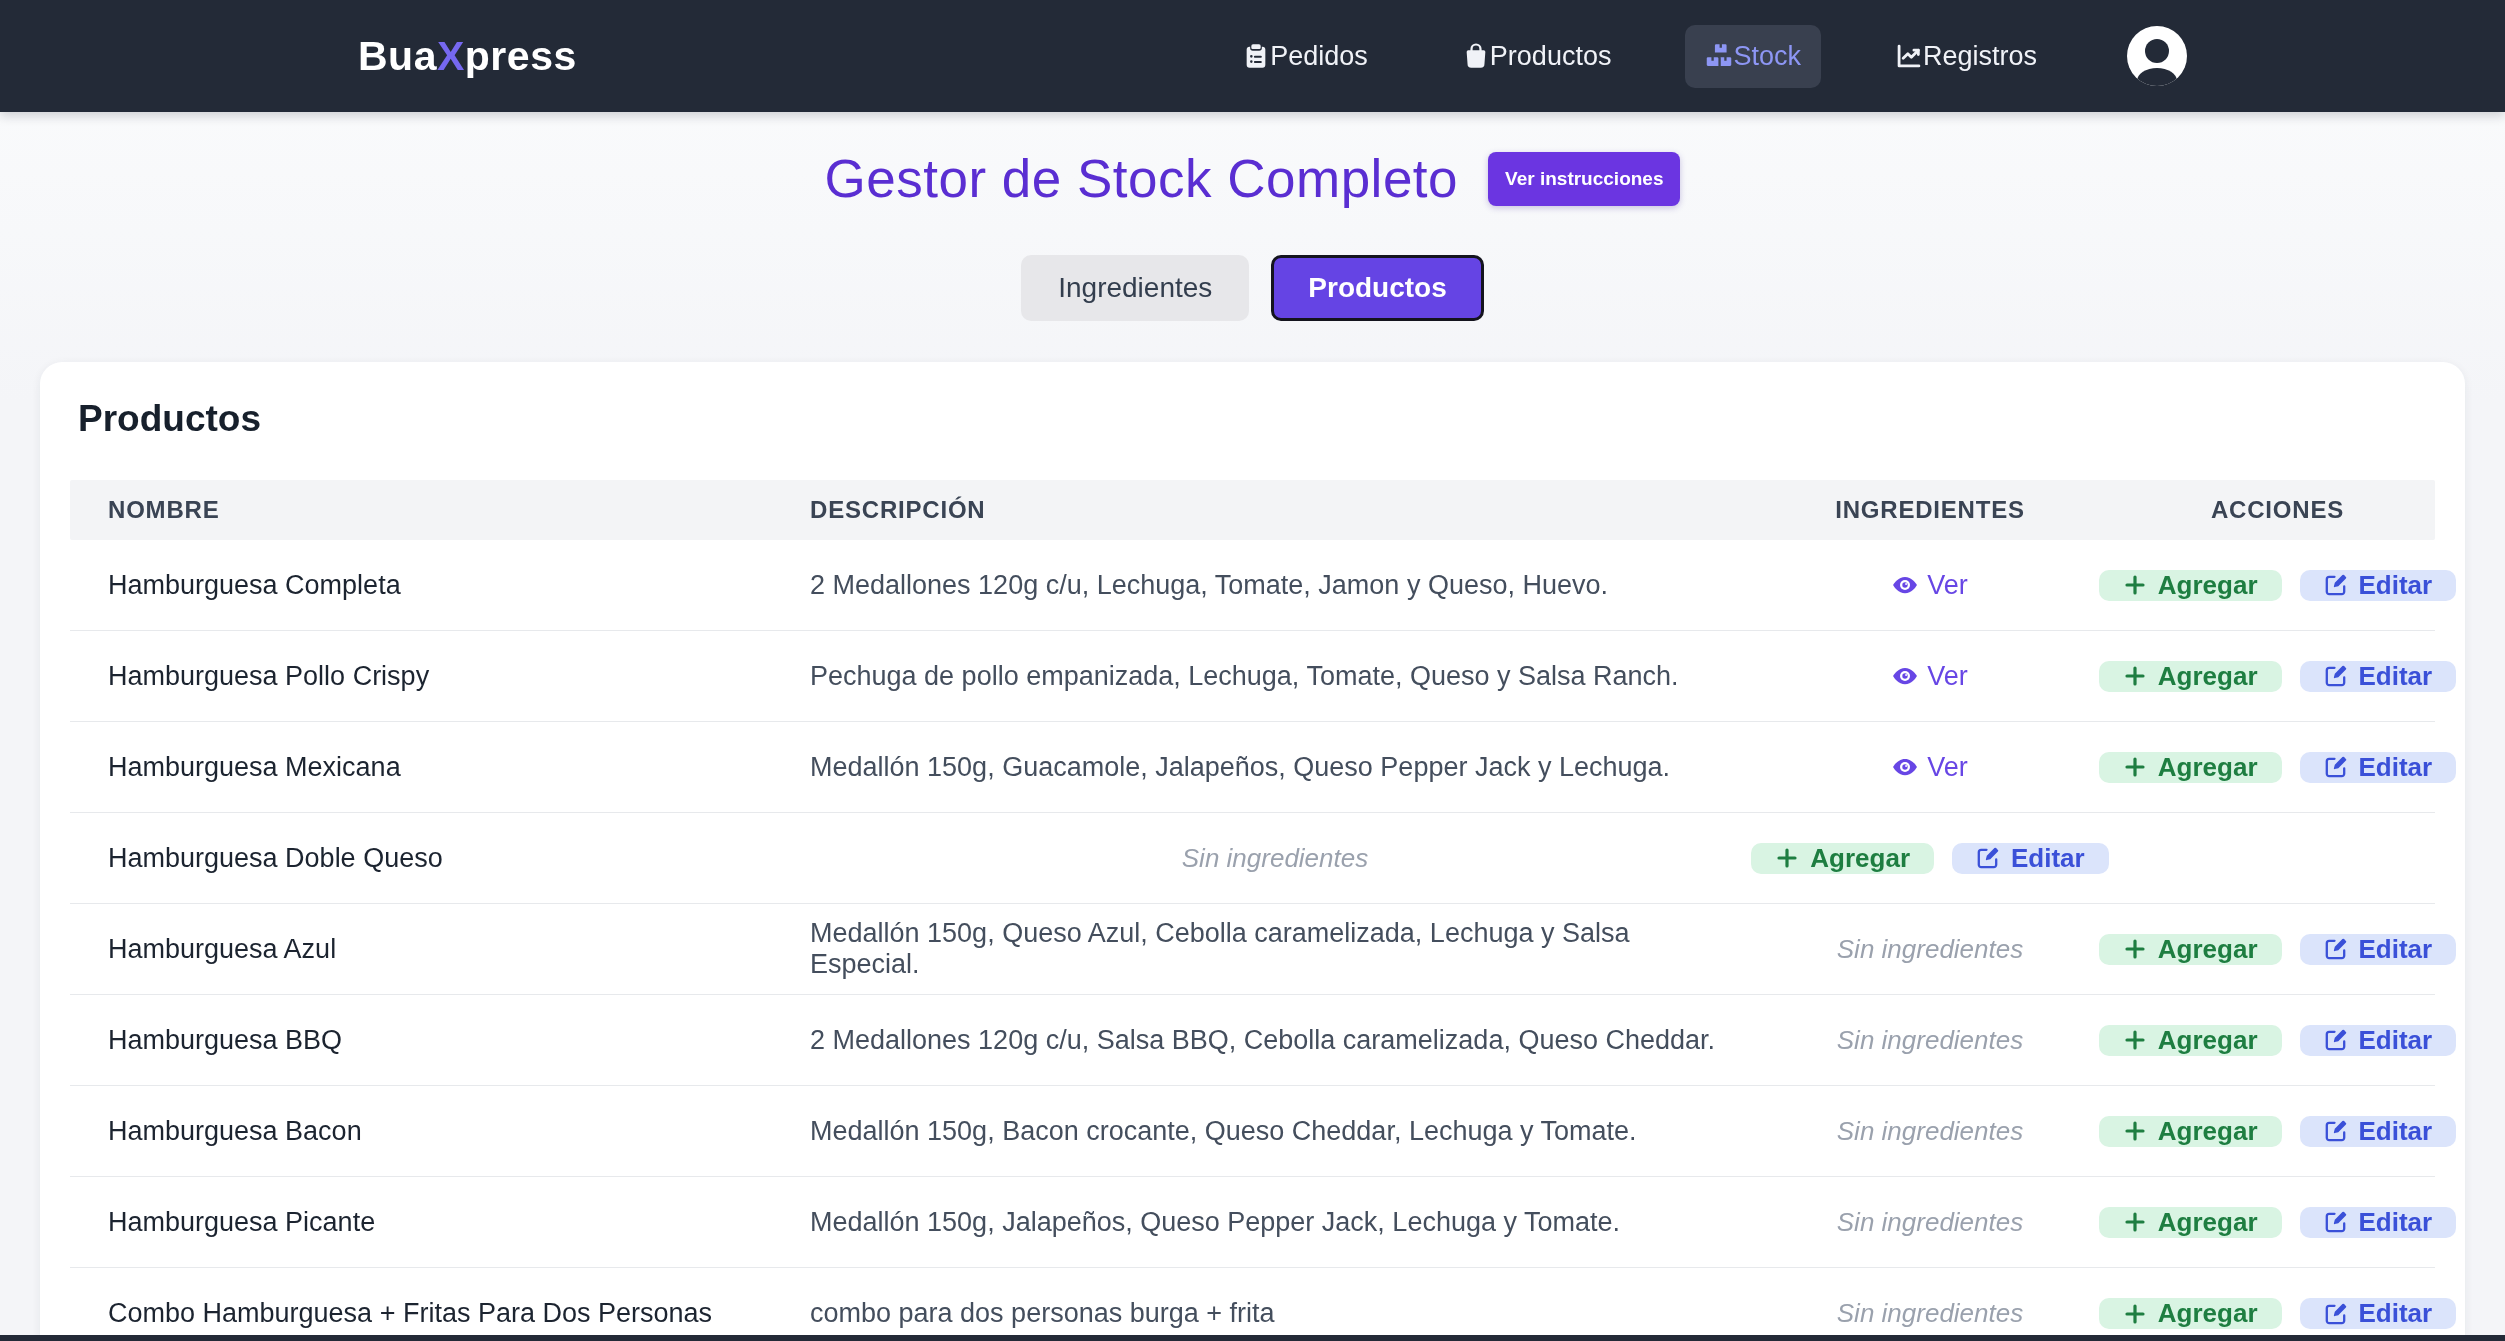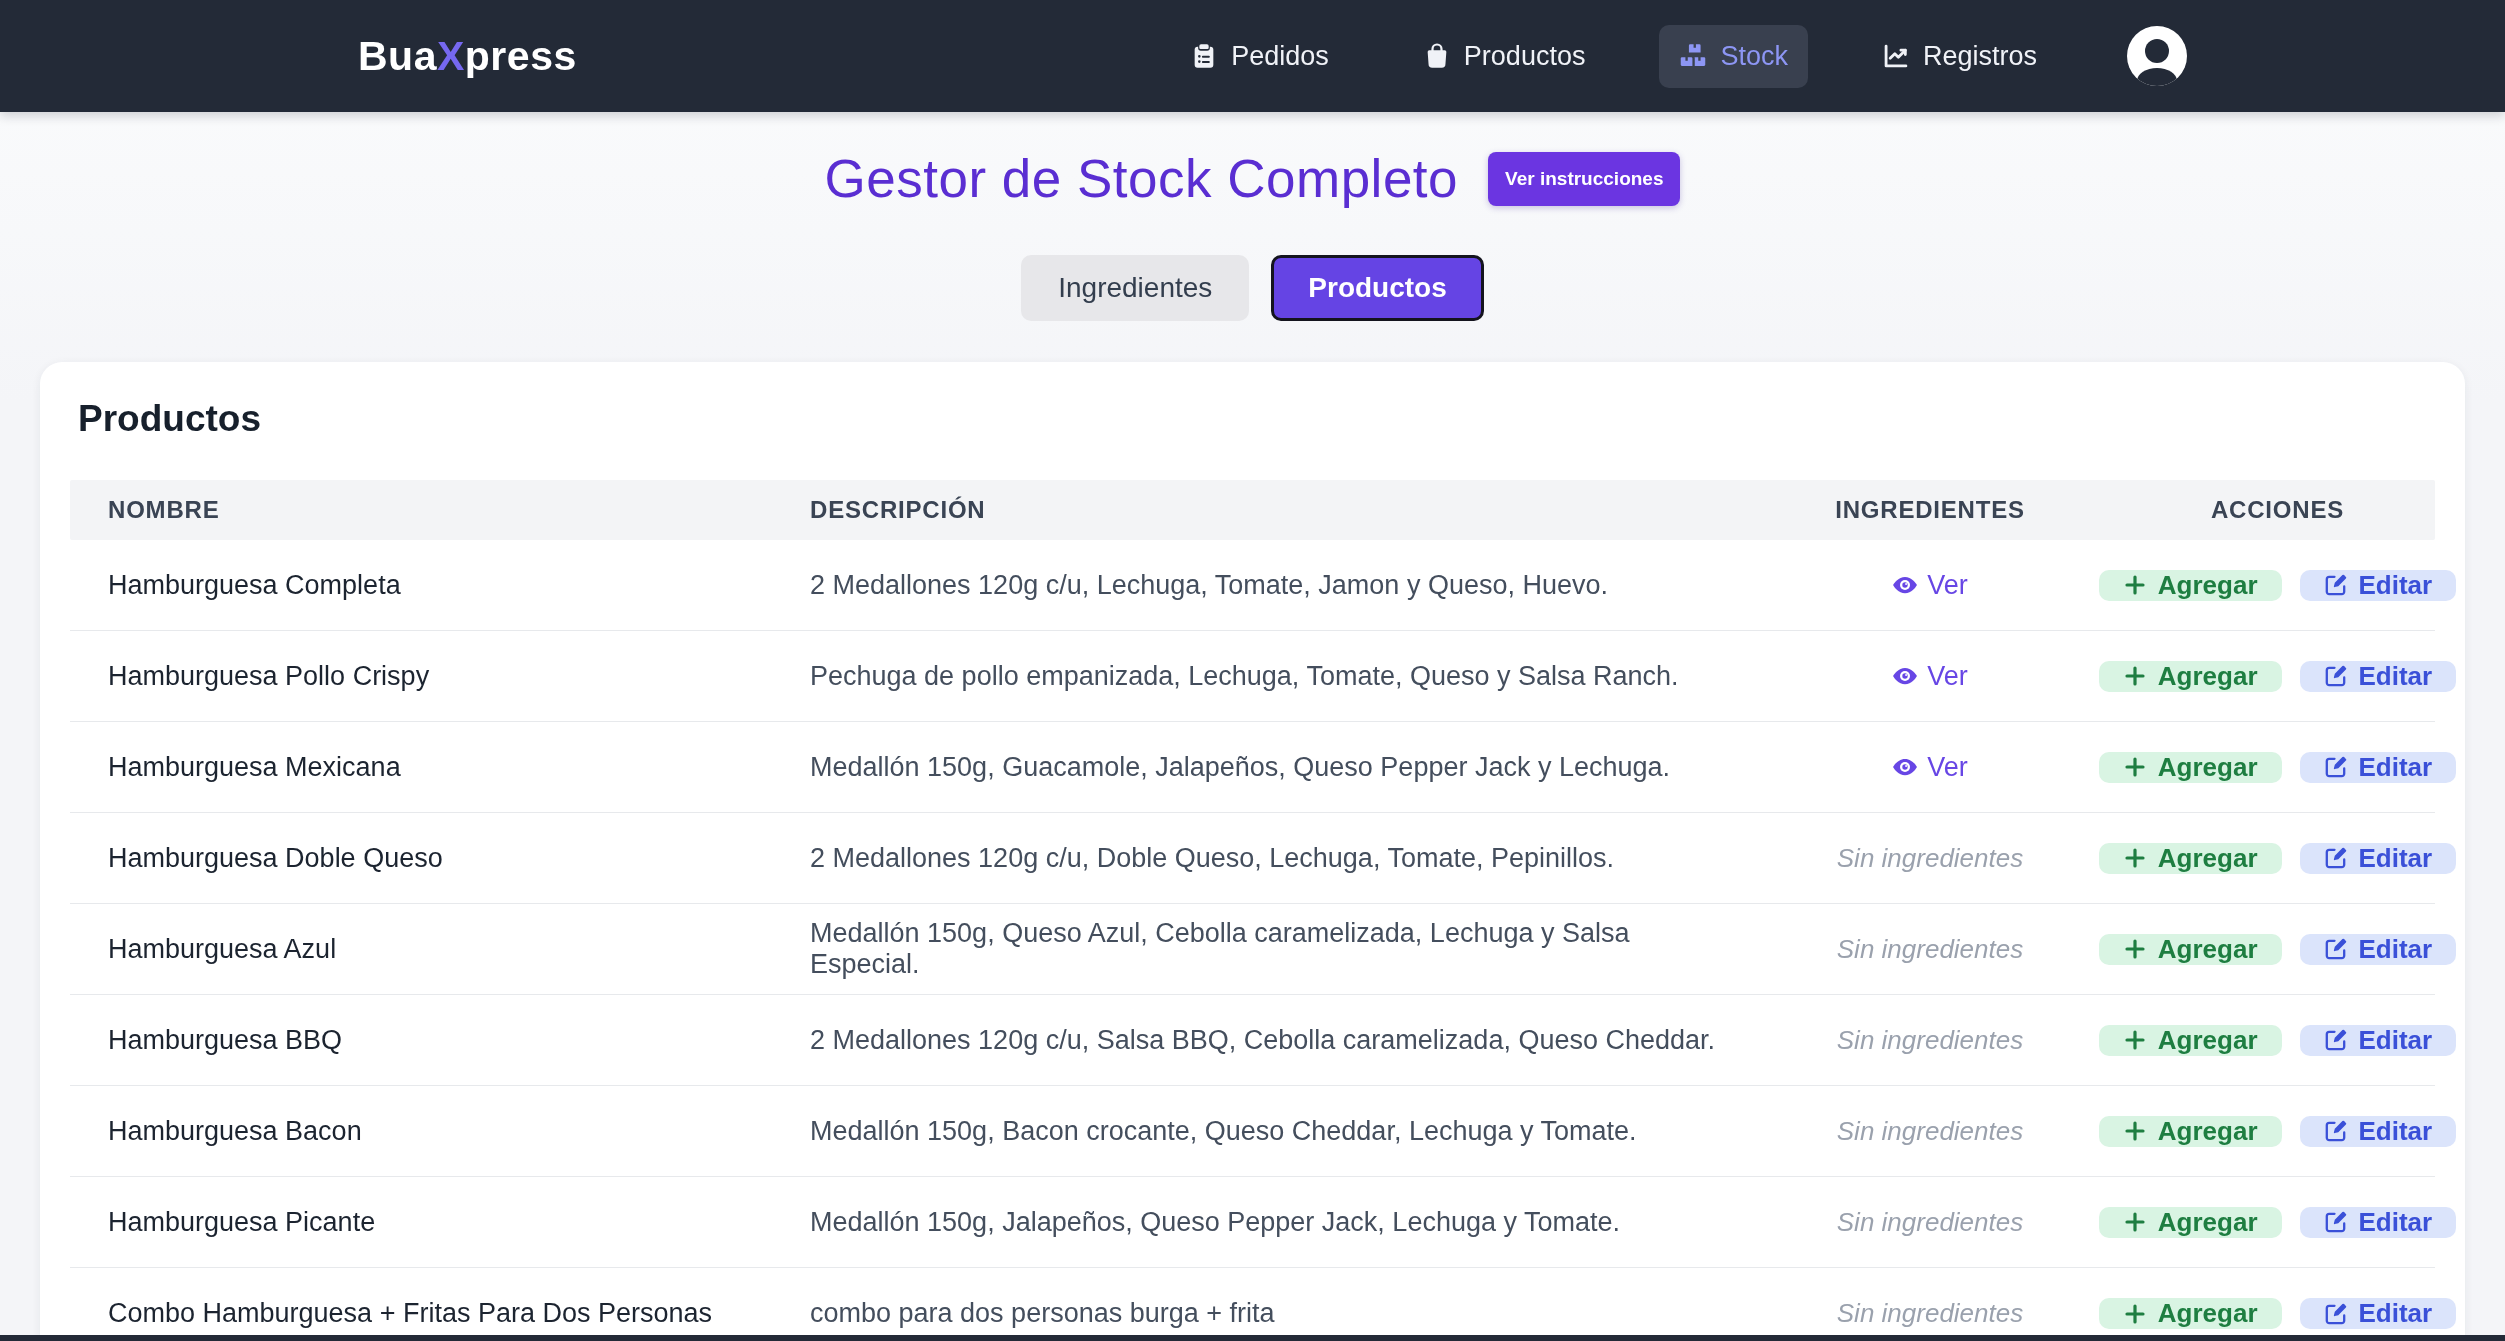--- a/index.html
+++ b/index.html
@@ -30,21 +30,21 @@
   
   .navbar{
     height:112px;background:var(--nav-bg);display:flex;align-items:center;
     justify-content:space-between;padding:0 318px 0 358px;
     box-shadow:0 4px 10px rgba(20,25,40,.18);position:relative;z-index:5;
   }
   .brand{font-size:41px;font-weight:800;color:#ffffff;letter-spacing:.5px;cursor:pointer;}
   .brand .x{color:var(--brand-x);}
   .nav-items{display:flex;align-items:center;gap:54px;}
   .nav-item{
-    display:flex;align-items:center;gap:13px;color:#f0f2f7;font-size:27px;
+    display:flex;align-items:center;color:#f0f2f7;font-size:27px;
     font-weight:500;cursor:pointer;padding:16px 20px;border-radius:10px;
   }
   .nav-item svg{width:28px;height:28px;display:block;}
   .nav-item.active{background:var(--nav-active-bg);color:var(--nav-active-fg);}
   .avatar{
     width:60px;height:60px;border-radius:50%;background:#ffffff;margin-left:16px;
     position:relative;overflow:hidden;cursor:pointer;flex:none;
   }
   .avatar .head{position:absolute;left:50%;top:13px;transform:translateX(-50%);
     width:24px;height:24px;border-radius:50%;background:var(--nav-bg);}
@@ -279,21 +279,20 @@
                   <path fill="currentColor" d="M21.9 3.9l-1.8-1.8a1.2 1.2 0 0 0-1.7 0l-7.6 7.6-.9 3.5a.7.7 0 0 0 .9.9l3.5-.9 7.6-7.6a1.2 1.2 0 0 0 0-1.7z"></path>
                 </svg>
         </span>
         <span>Editar</span>
       </button>
     </div>
   </div>
 
   <div class="tr row">
     <div class="cell-name">Hamburguesa Doble Queso</div>
-    <div class="cell-desc">2 Medallones 120g c/u, Doble Queso, Lechuga, Tomate, Pepinillos.</div>
     <div class="cell-ing">
 
       <span class="no-ing">Sin ingredientes</span>
     </div>
     <div class="cell-actions">
       <button class="btn-pill btn-add">
         <span>
           <svg viewBox="0 0 24 24" fill="none" stroke="currentColor" stroke-width="3.2" stroke-linecap="round">
                   <path d="M12 4v16M4 12h16"></path>
                 </svg>

